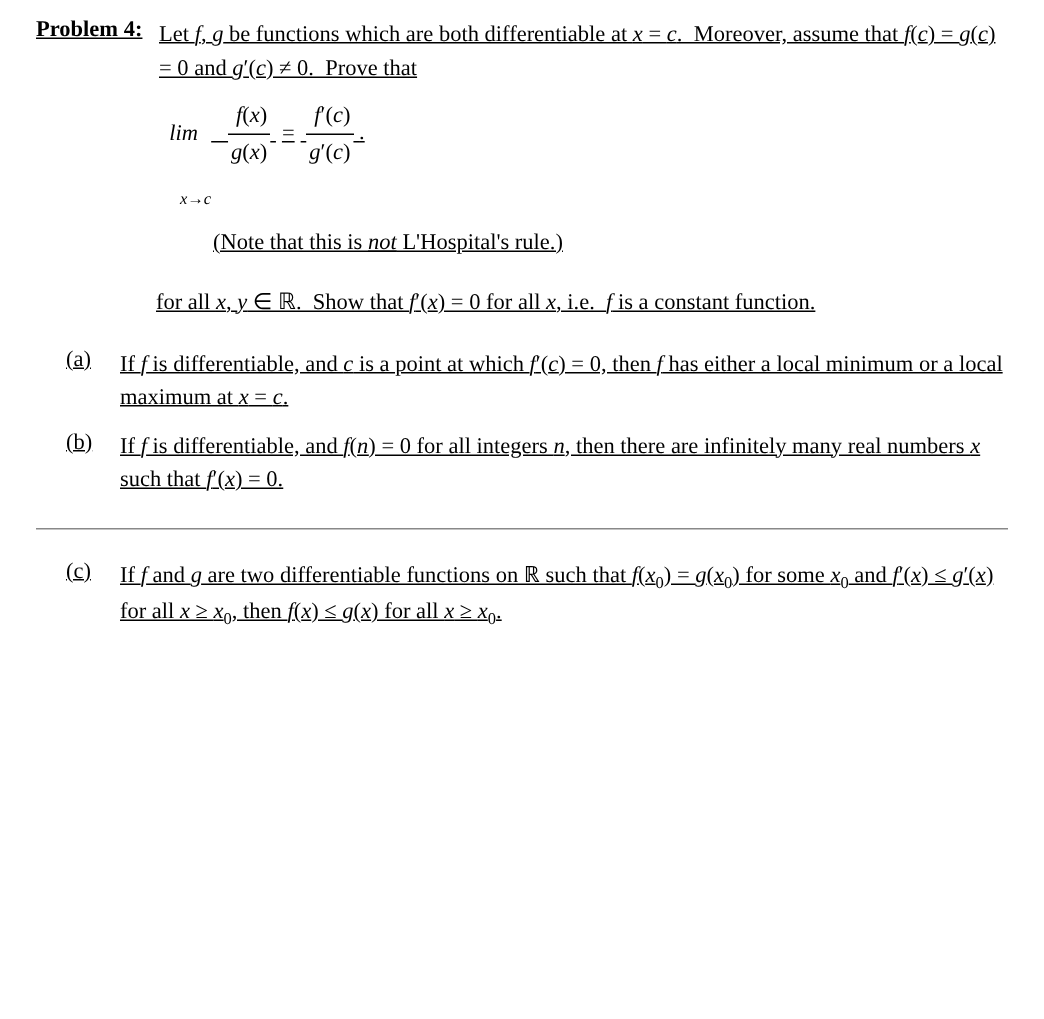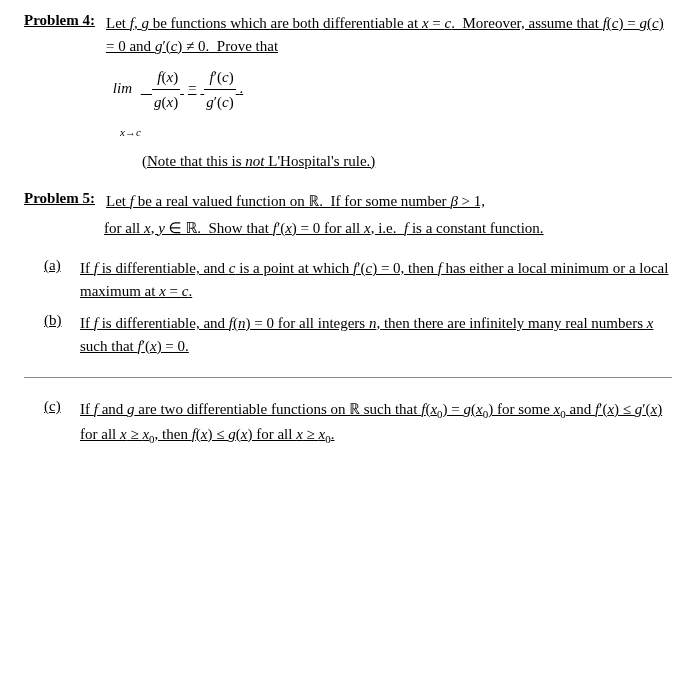--- a/index.html
+++ b/index.html
@@ -147,26 +147,20 @@
       </span>
       <span>.</span>
     </div>
 
     <div class="note-text" style="margin-left:118px;">
       (Note that this is <em>not</em> L'Hospital's rule.)
     </div>
   </div>
 
   <div class="problem-block" style="margin-top:14px;">
-    <div class="problem-header">
-      <span class="problem-label">Problem 5:</span>
-      <span class="problem-text">
-        Let <i>f</i> be a real valued function on ℝ.&nbsp; If for some number <i>β</i> &gt; 1,
-      </span>
-    </div>
 
 
     <div style="margin-left:80px; line-height:1.5;">
       for all <i>x</i>, <i>y</i> ∈ ℝ.&nbsp; Show that <i>f</i>′(<i>x</i>) = 0 for all <i>x</i>, i.e.&nbsp; <i>f</i> is a constant function.
     </div>
   </div>
 
   <div class="problem-block" style="margin-top:14px;">
 
     <div class="sub-problem" style="margin-top:8px;">

